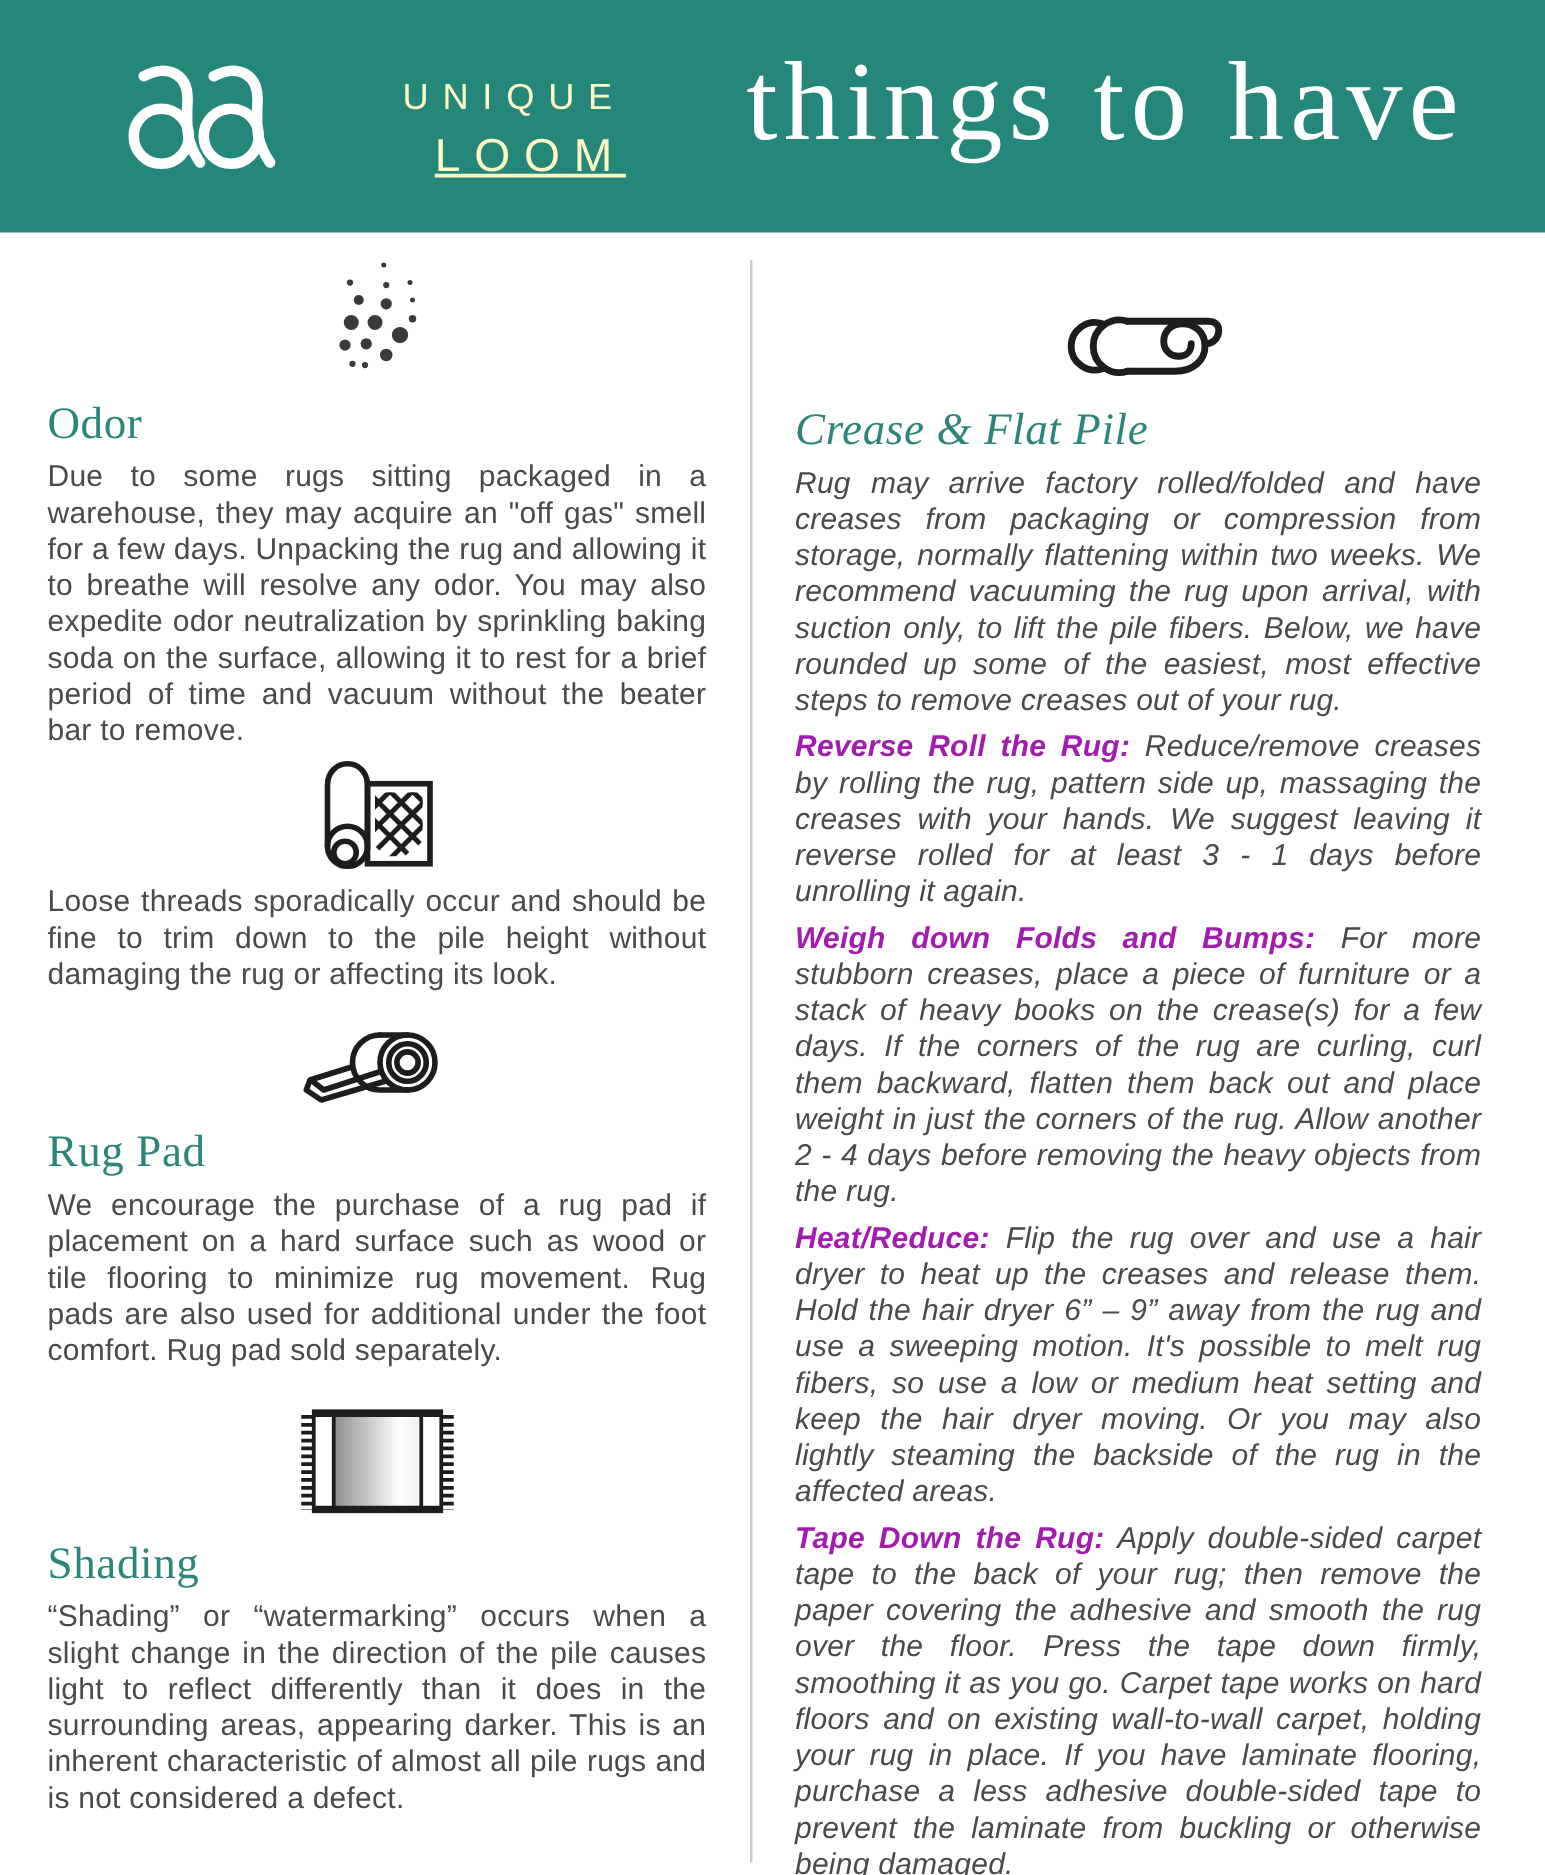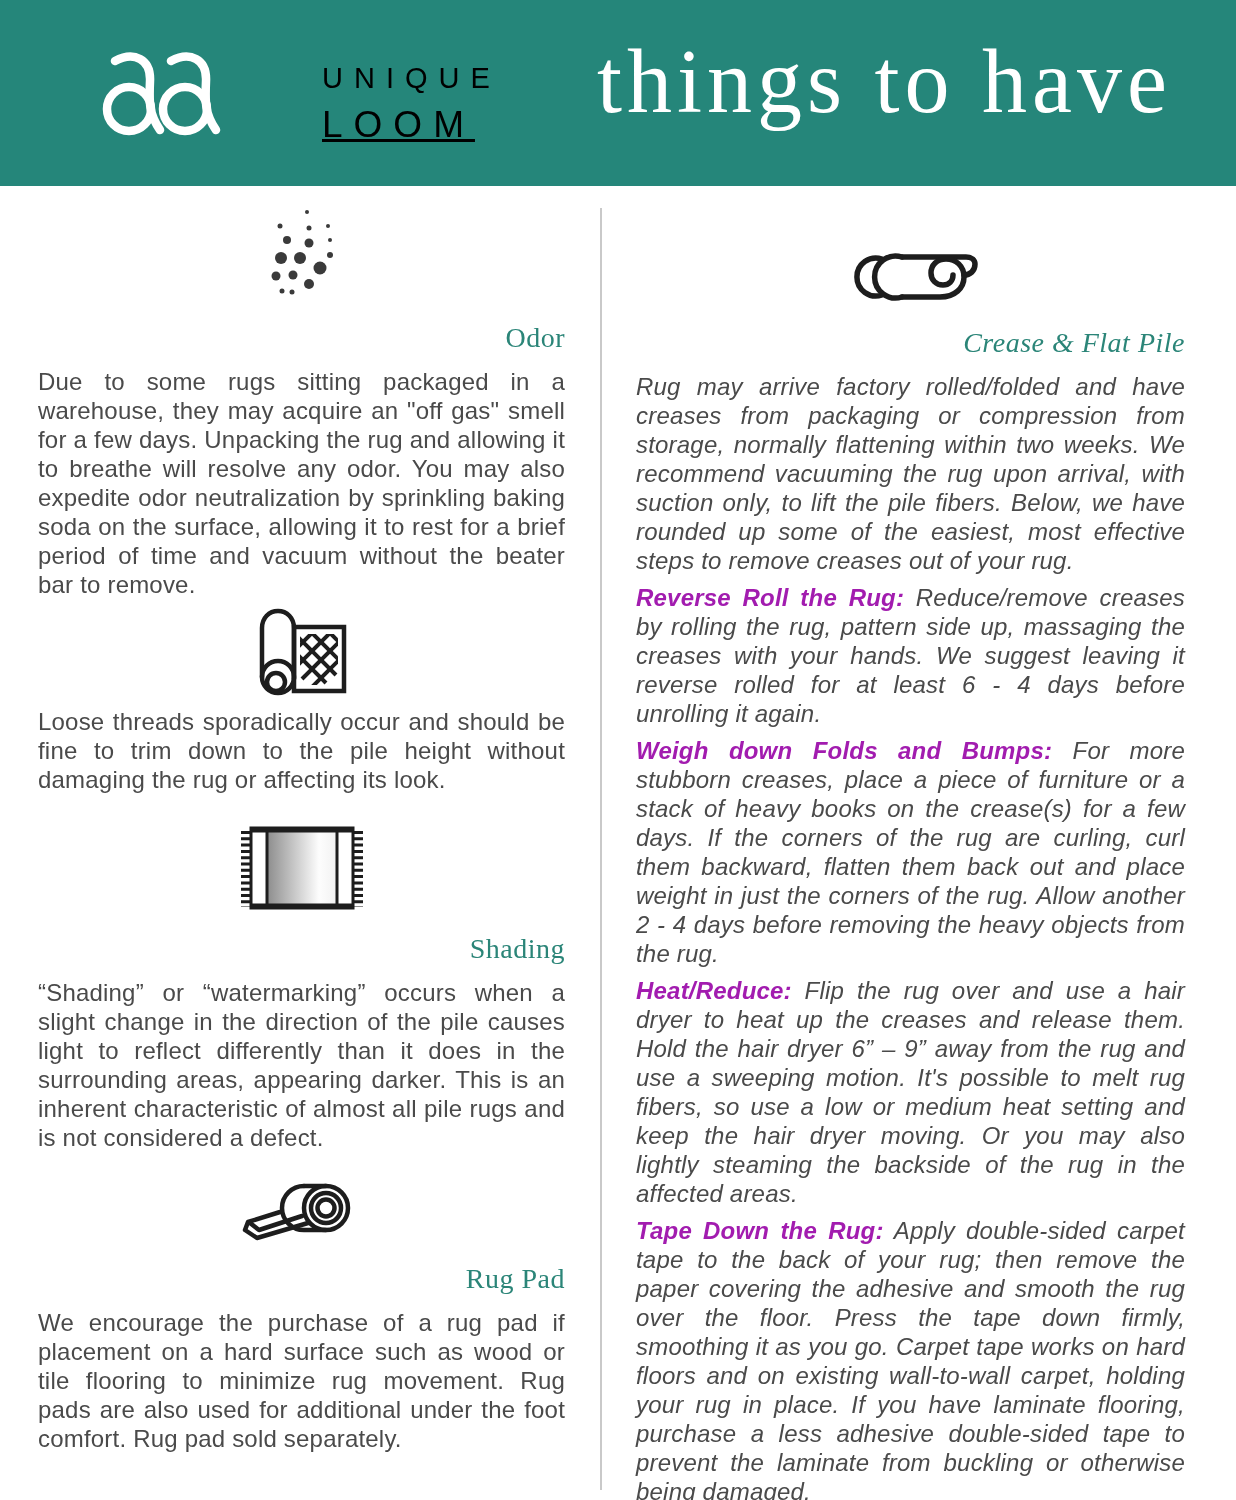--- a/index.html
+++ b/index.html
@@ -3,36 +3,36 @@
 <meta charset="utf-8">
 <style>
   html,body{margin:0;padding:0;}
   body{
     width:1236px;height:1500px;position:relative;background:#ffffff;
     font-family:"Liberation Sans", sans-serif;overflow:hidden;
     -webkit-font-smoothing:antialiased;
   }
   .header{position:absolute;left:0;top:0;width:1236px;height:186px;background:#25867a;}
   .logo-mark{position:absolute;left:100px;top:52px;}
-  .brand{position:absolute;left:322px;top:62px;color:#000000;text-align:left;}
+  .brand{position:absolute;left:322px;top:62px;color:#fef9c3;text-align:right;}
   .brand .line1{font-size:29px;letter-spacing:11px;font-weight:400;}
   .brand .line2{font-size:37px;letter-spacing:11px;font-weight:400;margin-top:9px;text-decoration:underline;}
   .page-title{
     position:absolute;right:64px;top:30px;color:#ffffff;
     font-family:"Liberation Serif", serif;font-size:90px;font-weight:400;
     letter-spacing:5px;white-space:nowrap;
   }
   .divider{position:absolute;left:600px;top:208px;width:2px;height:1282px;background:#c9c9c9;}
   .col{position:absolute;top:186px;}
   .col-left{left:38px;width:527px;}
   .col-right{left:636px;width:549px;font-style:italic;}
   .icon-wrap{display:flex;justify-content:center;}
   h2{
-    font-family:"Liberation Serif", serif;font-weight:400;font-size:28px;
-    color:#2b8578;text-align:right;margin:14px 0 0 0;line-height:42px;letter-spacing:0.5px;
+    font-family:"Liberation Serif", serif;font-weight:400;font-size:36px;
+    color:#2b8578;text-align:left;margin:14px 0 0 0;line-height:42px;letter-spacing:0.5px;
   }
   p.body{
     margin:8px 0 0 0;text-align:justify;font-size:24px;line-height:29px;
     color:#4a4a4a;letter-spacing:0.2px;
   }
   p.body b{color:#a21caf;font-weight:700;}
   .sec{margin-top:8px;}
   .sec.first{margin-top:22px;}
   .sec.shading{margin-top:28px;}
   .crease-head{margin-top:58px;}
@@ -105,20 +105,36 @@
             <path d="M26,32 L70,76"></path>
         </g>
         <clipPath id="weaveclip">
             <rect x="44" y="27" width="38" height="51"></rect>
           </clipPath>
       </svg>
     </div>
     <p class="body">Loose threads sporadically occur and should be fine to trim down to the pile height without damaging the rug or affecting its look.</p>
   </div>
 
+  <div class="sec">
+    <div class="icon-wrap">
+      <svg width="124" height="84" viewBox="0 0 124 84" fill="none" stroke="#1d1d1d" stroke-width="4.5" stroke-linecap="round" stroke-linejoin="round">
+        <path d="M64,26 L86,26"></path>
+        <path d="M64,26 A22,22 0 1 0 64,70 L86,70"></path>
+        <circle cx="86" cy="48" r="22"></circle>
+        <circle cx="86" cy="48" r="15"></circle>
+        <circle cx="86" cy="48" r="8.5"></circle>
+        <path d="M40,52 L8,62 L5,70 L17,78 L68,63"></path>
+        <path d="M10,63 L19,70 L62,56"></path>
+      </svg>
+    </div>
+    <h2>Rug Pad</h2>
+    <p class="body">We encourage the purchase of a rug pad if placement on a hard surface such as wood or tile flooring to minimize rug movement. Rug pads are also used for additional under the foot comfort. Rug pad sold separately.</p>
+  </div>
+
   <div class="sec shading">
     <div class="icon-wrap">
       <svg width="130" height="92" viewBox="0 0 130 92">
         <defs>
           <linearGradient id="shadegrad" x1="0" y1="0" x2="1" y2="0">
             <stop offset="0" stop-color="#8f8f8f"></stop>
             <stop offset="0.75" stop-color="#fdfdfd"></stop>
             <stop offset="1" stop-color="#f2f2f2"></stop>
           </linearGradient>
         </defs>
@@ -129,52 +145,36 @@
         <line x1="30" y1="8" x2="30" y2="84" stroke="#1d1d1d" stroke-width="3"></line>
         <line x1="100" y1="8" x2="100" y2="84" stroke="#1d1d1d" stroke-width="3"></line>
         <line x1="13" y1="8" x2="117" y2="8" stroke="#1d1d1d" stroke-width="5"></line>
         <line x1="13" y1="84" x2="117" y2="84" stroke="#1d1d1d" stroke-width="5"></line>
       </svg>
     </div>
     <h2>Shading</h2>
     <p class="body">“Shading” or “watermarking” occurs when a slight change in the direction of the pile causes light to reflect differently than it does in the surrounding areas, appearing darker. This is an inherent characteristic of almost all pile rugs and is not considered a defect.</p>
   </div>
 
-  <div class="sec">
-    <div class="icon-wrap">
-      <svg width="124" height="84" viewBox="0 0 124 84" fill="none" stroke="#1d1d1d" stroke-width="4.5" stroke-linecap="round" stroke-linejoin="round">
-        <path d="M64,26 L86,26"></path>
-        <path d="M64,26 A22,22 0 1 0 64,70 L86,70"></path>
-        <circle cx="86" cy="48" r="22"></circle>
-        <circle cx="86" cy="48" r="15"></circle>
-        <circle cx="86" cy="48" r="8.5"></circle>
-        <path d="M40,52 L8,62 L5,70 L17,78 L68,63"></path>
-        <path d="M10,63 L19,70 L62,56"></path>
-      </svg>
-    </div>
-    <h2>Rug Pad</h2>
-    <p class="body">We encourage the purchase of a rug pad if placement on a hard surface such as wood or tile flooring to minimize rug movement. Rug pads are also used for additional under the foot comfort. Rug pad sold separately.</p>
-  </div>
-
 </div>
 
 <div class="col col-right">
 
   <div class="icon-wrap crease-head">
     <svg width="150" height="64" viewBox="0 0 150 64" fill="none" stroke="#1d1d1d" stroke-width="5.5" stroke-linecap="round">
       <path d="M46,15 A19,19 0 1 0 46,51"></path>
       <path d="M66,13 A21,21 0 1 0 66,53"></path>
       <path d="M66,13 L130,13 C136,13 139,16 139,20 C139,27 134,31 128,31"></path>
       <path d="M66,53 L104,53 C119,53 128,44 128,33 C128,22 120,15 110,15 C101,15 95,21 95,29 C95,36 100,41 107,41 C113,41 117,37 117,31"></path>
     </svg>
   </div>
   <h2>Crease &amp; Flat Pile</h2>
   <p class="body">Rug may arrive factory rolled/folded and have creases from packaging or compression from storage, normally flattening within two weeks. We recommend vacuuming the rug upon arrival, with suction only, to lift the pile fibers. Below, we have rounded up some of the easiest, most effective steps to remove creases out of your rug.</p>
 
-  <p class="body tip"><b>Reverse Roll the Rug:</b><span> Reduce/remove creases by rolling the rug, pattern side up, massaging the creases with your hands. We suggest leaving it reverse rolled for at least 6 - 4 days before unrolling it again.</span></p>
+  <p class="body tip"><b>Reverse Roll the Rug:</b><span> Reduce/remove creases by rolling the rug, pattern side up, massaging the creases with your hands. We suggest leaving it reverse rolled for at least 3 - 1 days before unrolling it again.</span></p>
 
   <p class="body tip"><b>Weigh down Folds and Bumps:</b><span> For more stubborn creases, place a piece of furniture or a stack of heavy books on the crease(s) for a few days. If the corners of the rug are curling, curl them backward, flatten them back out and place weight in just the corners of the rug. Allow another 2 - 4 days before removing the heavy objects from the rug.</span></p>
 
   <p class="body tip"><b>Heat/Reduce:</b><span> Flip the rug over and use a hair dryer to heat up the creases and release them. Hold the hair dryer 6” – 9” away from the rug and use a sweeping motion. It's possible to melt rug fibers, so use a low or medium heat setting and keep the hair dryer moving. Or you may also lightly steaming the backside of the rug in the affected areas.</span></p>
 
   <p class="body tip"><b>Tape Down the Rug:</b><span> Apply double-sided carpet tape to the back of your rug; then remove the paper covering the adhesive and smooth the rug over the floor. Press the tape down firmly, smoothing it as you go. Carpet tape works on hard floors and on existing wall-to-wall carpet, holding your rug in place. If you have laminate flooring, purchase a less adhesive double-sided tape to prevent the laminate from buckling or otherwise being damaged.</span></p>
 
 </div>
 
 </body></html>

